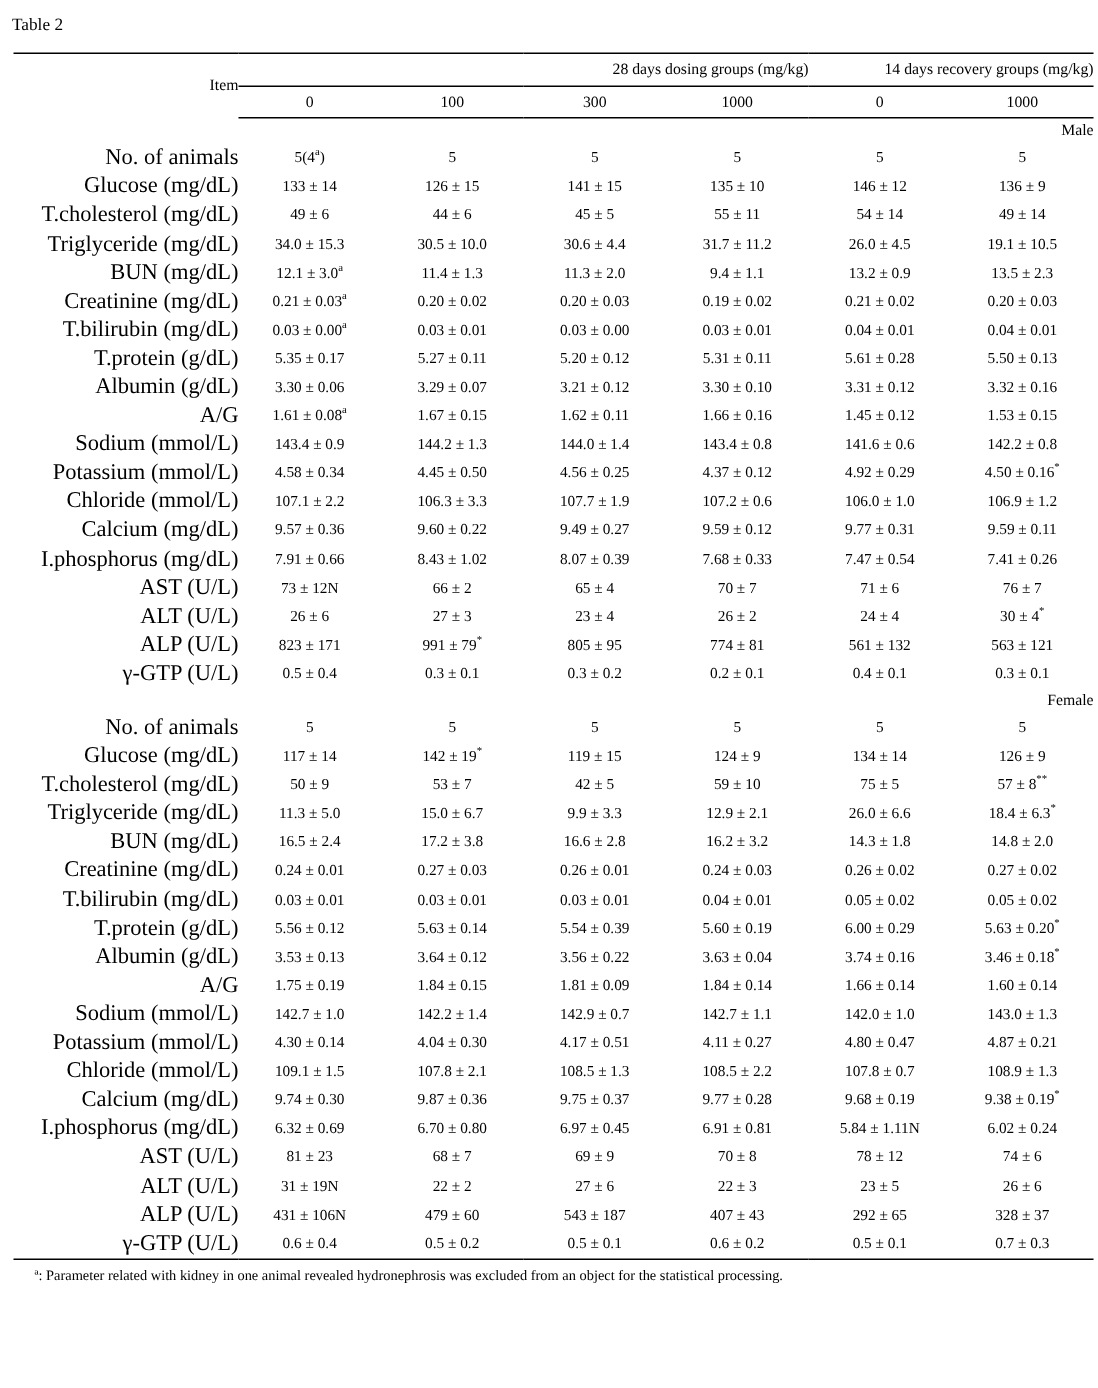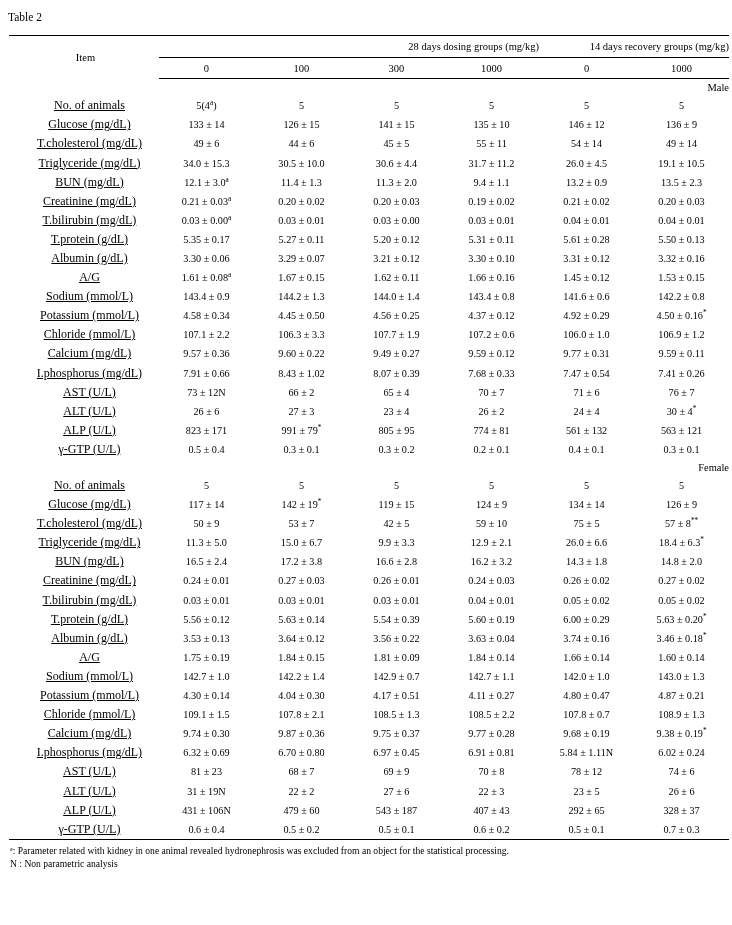--- a/index.html
+++ b/index.html
@@ -50,21 +50,21 @@
     vertical-align: middle;
   }
   .rule-top td { border-top: 1.4px solid #000; }
   .rule-bottom td { border-bottom: 1.4px solid #000; }
   .hdr-row td {
     height: 21px;
     font-size: 10.5px;
     text-align: right;
   }
   .hdr-row td.item-cell {
-    text-align: center;
+    text-align: right;
     padding-left: 3px;
   }
   .grp-line {
     border-bottom: 0.9px solid #000;
   }
   .sub-hdr td {
     height: 20px;
     text-align: center;
     font-size: 10.5px;
   }
@@ -74,33 +74,32 @@
     padding-left: 2px;
     font-size: 10.5px;
   }
   .data-row td {
     height: 19.1px;
     text-align: center;
     font-size: 10.2px;
     white-space: nowrap;
   }
   .data-row td.item-cell {
-    text-align: center;
+    text-align: right;
     padding-left: 11px;
-    font-size: 12px;
-    text-decoration: underline;
+    font-size: 15px;
   }
   sup {
     font-size: 7.2px;
     vertical-align: super;
     line-height: 0;
   }
   
   .footnotes {
-    margin: 4px 0 0 4px;
+    margin: 4px 0 0 17px;
     font-size: 9.6px;
     line-height: 1.42;
   }
   .footnotes div { white-space: nowrap; }
 </style>
 </head>
 <body>
 
 <div class="page">
 
@@ -478,16 +477,15 @@
           <td>0.5 ± 0.1</td>
           <td>0.6 ± 0.2</td>
           <td>0.5 ± 0.1</td>
           <td>0.7 ± 0.3</td>
         </tr>
       </tbody>
   </table>
 
   <div class="footnotes" id="footnotes">
       <div>ª: Parameter related with kidney in one animal revealed hydronephrosis was excluded from an object for the statistical processing.</div>
-      <div>N : Non parametric analysis</div>
     </div>
 
 </div>
 
 </body></html>

